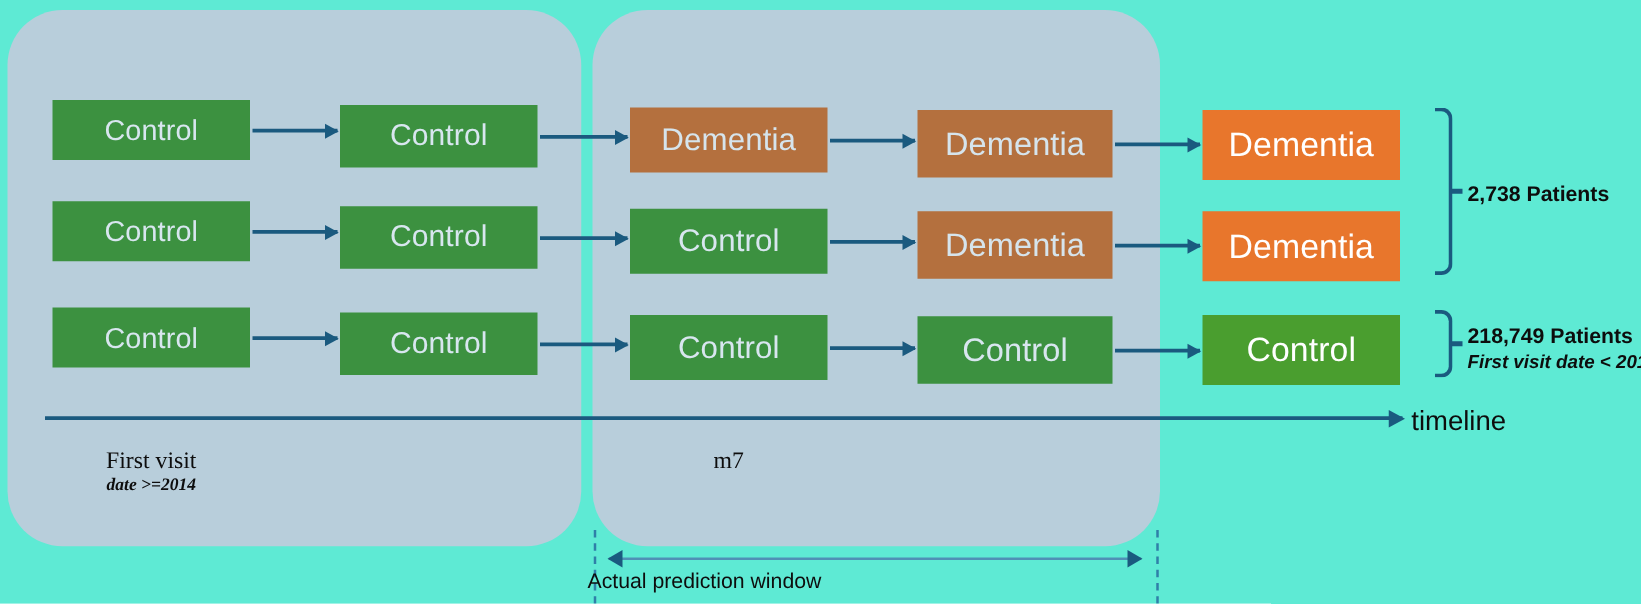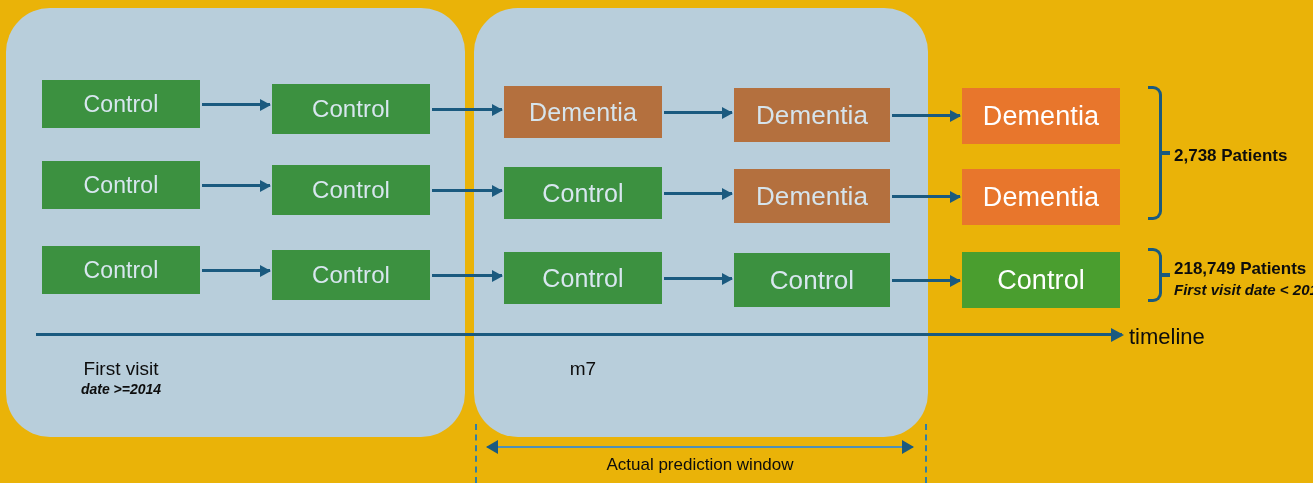--- a/index.html
+++ b/index.html
@@ -7,21 +7,21 @@
     padding: 0;
     background: #ffffff;
   }
   body {
     font-family: "Liberation Sans", sans-serif;
   }
   #canvas {
     position: relative;
     width: 1313px;
     height: 483px;
-    background: #eab308;
+    background: #5eead4;
     overflow: hidden;
   }
   .panel {
     position: absolute;
     background: #b8cedb;
     border-radius: 44px;
   }
   #panel-left  { left: 6px;   top: 8px; width: 459px; height: 429px; }
   #panel-right { left: 474px; top: 8px; width: 454px; height: 429px; }
 
@@ -81,20 +81,21 @@
     color: #0d0d0d;
     white-space: nowrap;
   }
 
   .axis-label {
     position: absolute;
     text-align: center;
     font-size: 19px;
     color: #0d0d0d;
     white-space: nowrap;
+    font-family: Liberation Serif, serif;
   }
   .axis-sub {
     display: block;
     font-size: 14px;
     font-style: italic;
     font-weight: bold;
     margin-top: 1px;
   }
 
   .bracket {
@@ -159,21 +160,20 @@
     transform: translateY(-50%);
     border-left: 12px solid #1a5a7f;
     border-top: 7px solid transparent;
     border-bottom: 7px solid transparent;
   }
   #pw-label {
     position: absolute;
     left: 470px;
     top: 455px;
     width: 460px;
-    text-align: center;
     font-size: 17px;
     color: #0d0d0d;
     white-space: nowrap;
   }
 </style>
 </head>
 <body>
 
 <div id="canvas">
 

